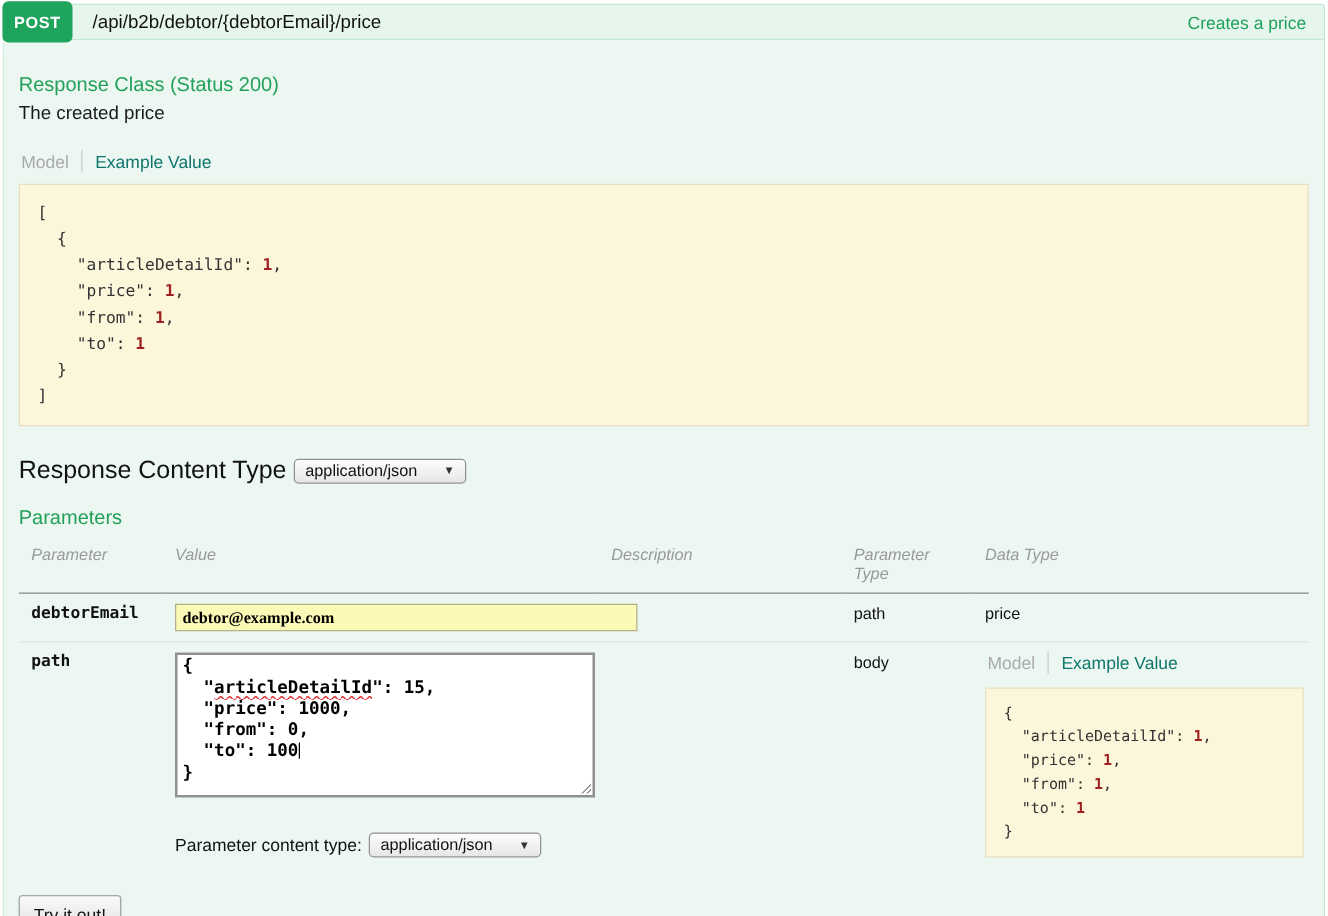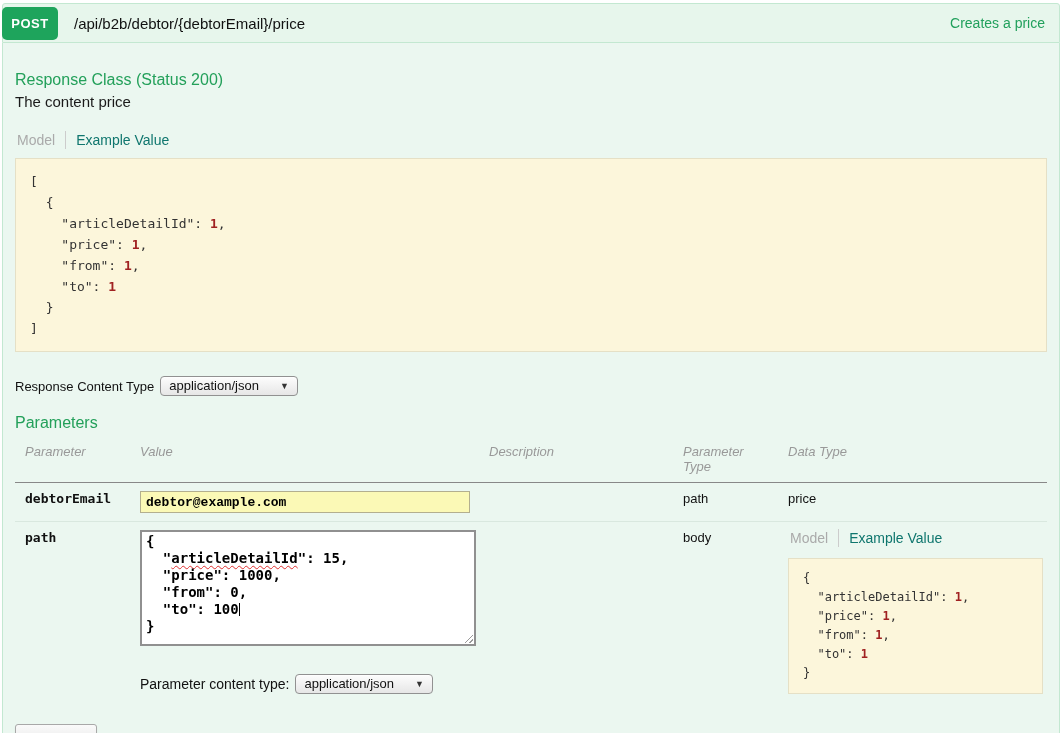--- a/index.html
+++ b/index.html
@@ -11,21 +11,21 @@
     width: 1062px;
   }
   .operation { margin: 3px 2px 0 2px; }
 
   
   .heading {
     display: flex; align-items: center;
     background: #e7f6ec;
     border: 1px solid #c3e8d1;
     border-radius: 3px 3px 0 0;
-    height: 40px;
+    height: 29px;
     position: relative;
   }
   .http-method {
     display: inline-flex; align-items: center; justify-content: center;
     background: #1ea45c; color: #fff;
     font-weight: bold; font-size: 13px;
     border-radius: 5px;
     width: 56px; height: 33px;
     margin: -1px 0 -1px -1px;
     letter-spacing: .5px;
@@ -76,21 +76,21 @@
     font-size: 13px; line-height: 21px;
     color: #333;
     white-space: pre;
     overflow: auto;
   }
   pre.snippet .num { color: #a02121; font-weight: bold; }
   pre.snippet.small { font-size: 12px; line-height: 19px; padding: 10px 14px; width: 255px; }
 
   
   .rct-row { margin-top: 24px; display: flex; align-items: center; }
-  .rct-label { font-size: 13px; color: #111; margin-right: 6px; }
+  .rct-label { font-size: 20px; color: #111; margin-right: 6px; }
 
   
   .select {
     display: inline-flex; align-items: center; gap: 21px;
     border: 1px solid #919191; border-radius: 4px;
     background: linear-gradient(#fdfdfd, #e6e6e6);
     padding: 1px 8px 2px 8px;
     font-size: 13px; color: #111;
     cursor: pointer;
     box-shadow: 0 1px 0 rgba(255,255,255,.6) inset;
@@ -116,24 +116,24 @@
     font-size: 13px; color: #111;
     border-bottom: 1px solid #d9e8df;
   }
   table.params tr.last td { border-bottom: none; }
   .param-name {
     font-family: "DejaVu Sans Mono", "Liberation Mono", monospace;
     font-weight: bold; font-size: 13px; color: #000;
     padding-top: 3px;
   }
   input.param-input {
-    width: 330px; height: 22px;
+    width: 370px; height: 22px;
     background: #fbf9b6;
     border: 1px solid #b3af8f;
-    font-family: Liberation Mono, monospace;
+    font-family: Liberation Serif, serif;
     font-weight: bold; font-size: 13px; color: #000;
     padding: 1px 5px;
   }
 
   
   .editor {
     position: relative;
     width: 336px; height: 116px;
     background: #fff;
     border: 2px solid #909090;
@@ -190,21 +190,21 @@
 
   <div class="heading">
     <span class="http-method">POST</span>
     <a class="path">/api/b2b/debtor/{debtorEmail}/price</a>
     <a class="options-link">Creates a price</a>
   </div>
 
   <div class="content">
 
     <h4 class="green-heading">Response Class (Status 200)</h4>
-    <div class="response-desc">The content price</div>
+    <div class="response-desc">The created price</div>
 
     <div class="tabs">
       <span class="tab inactive">Model</span>
       <span class="tab-divider"></span>
       <span class="tab active">Example Value</span>
     </div>
 
     <pre class="snippet">[
   {
     "articleDetailId": <span class="num">1</span>,

